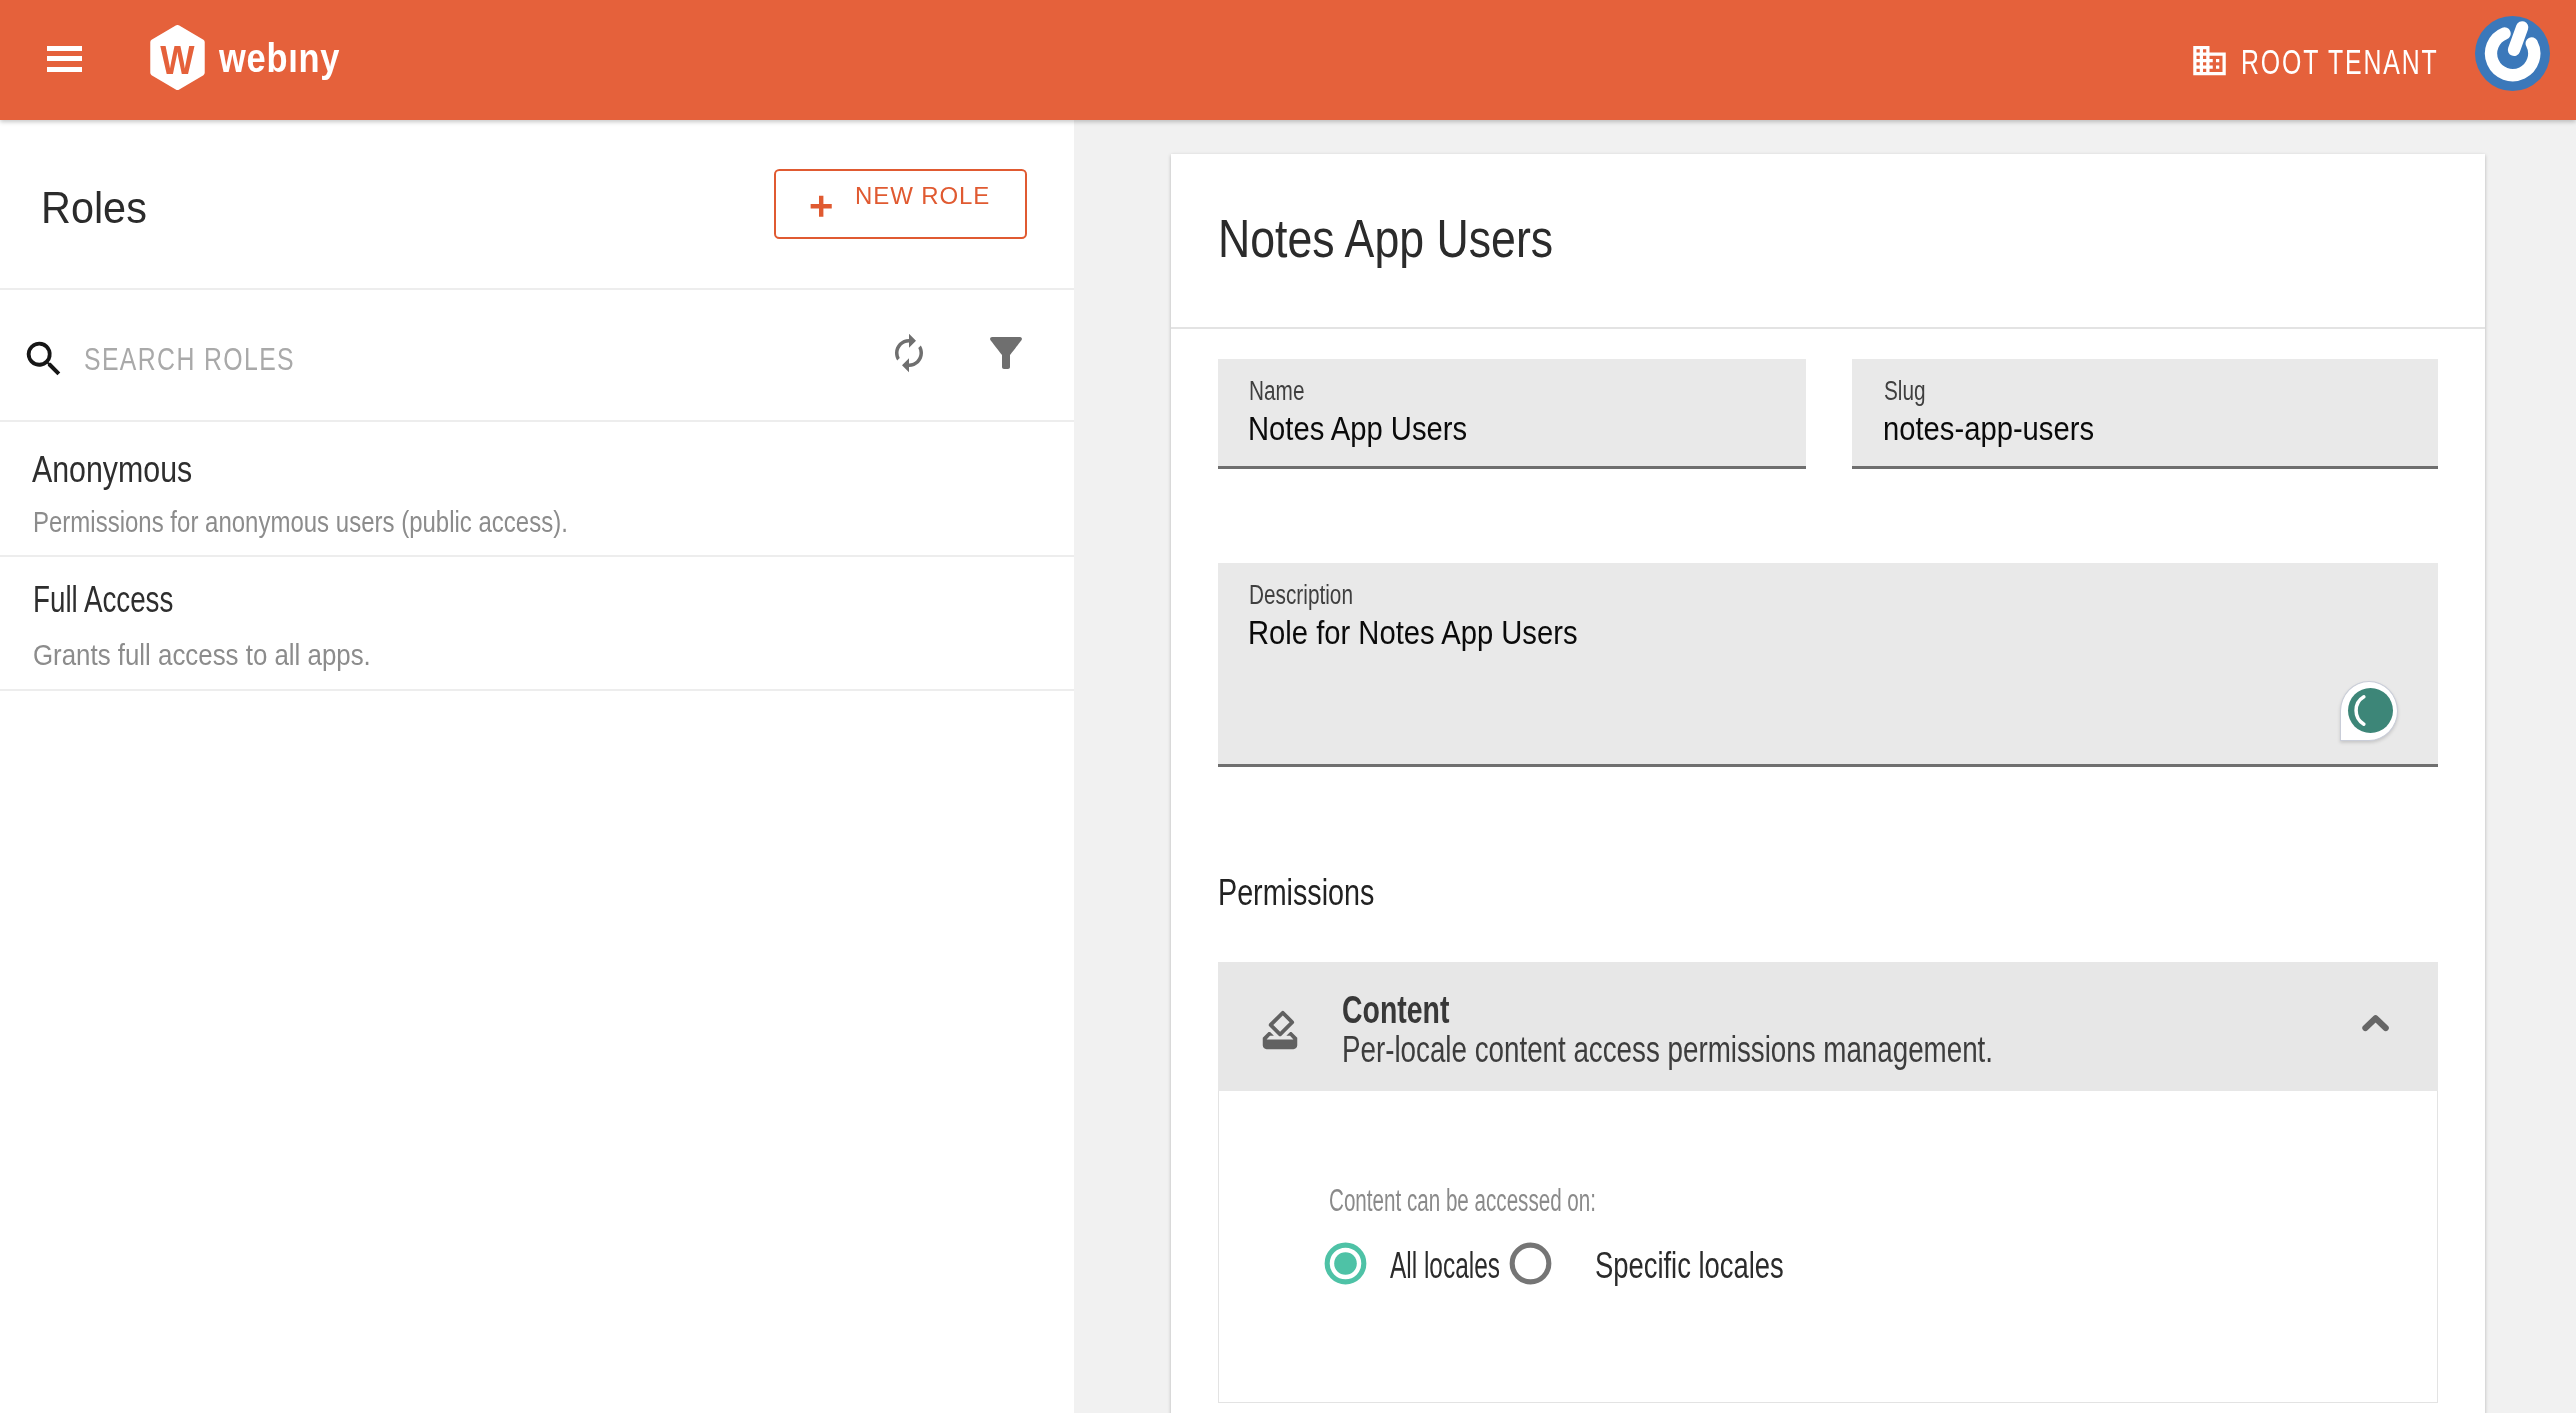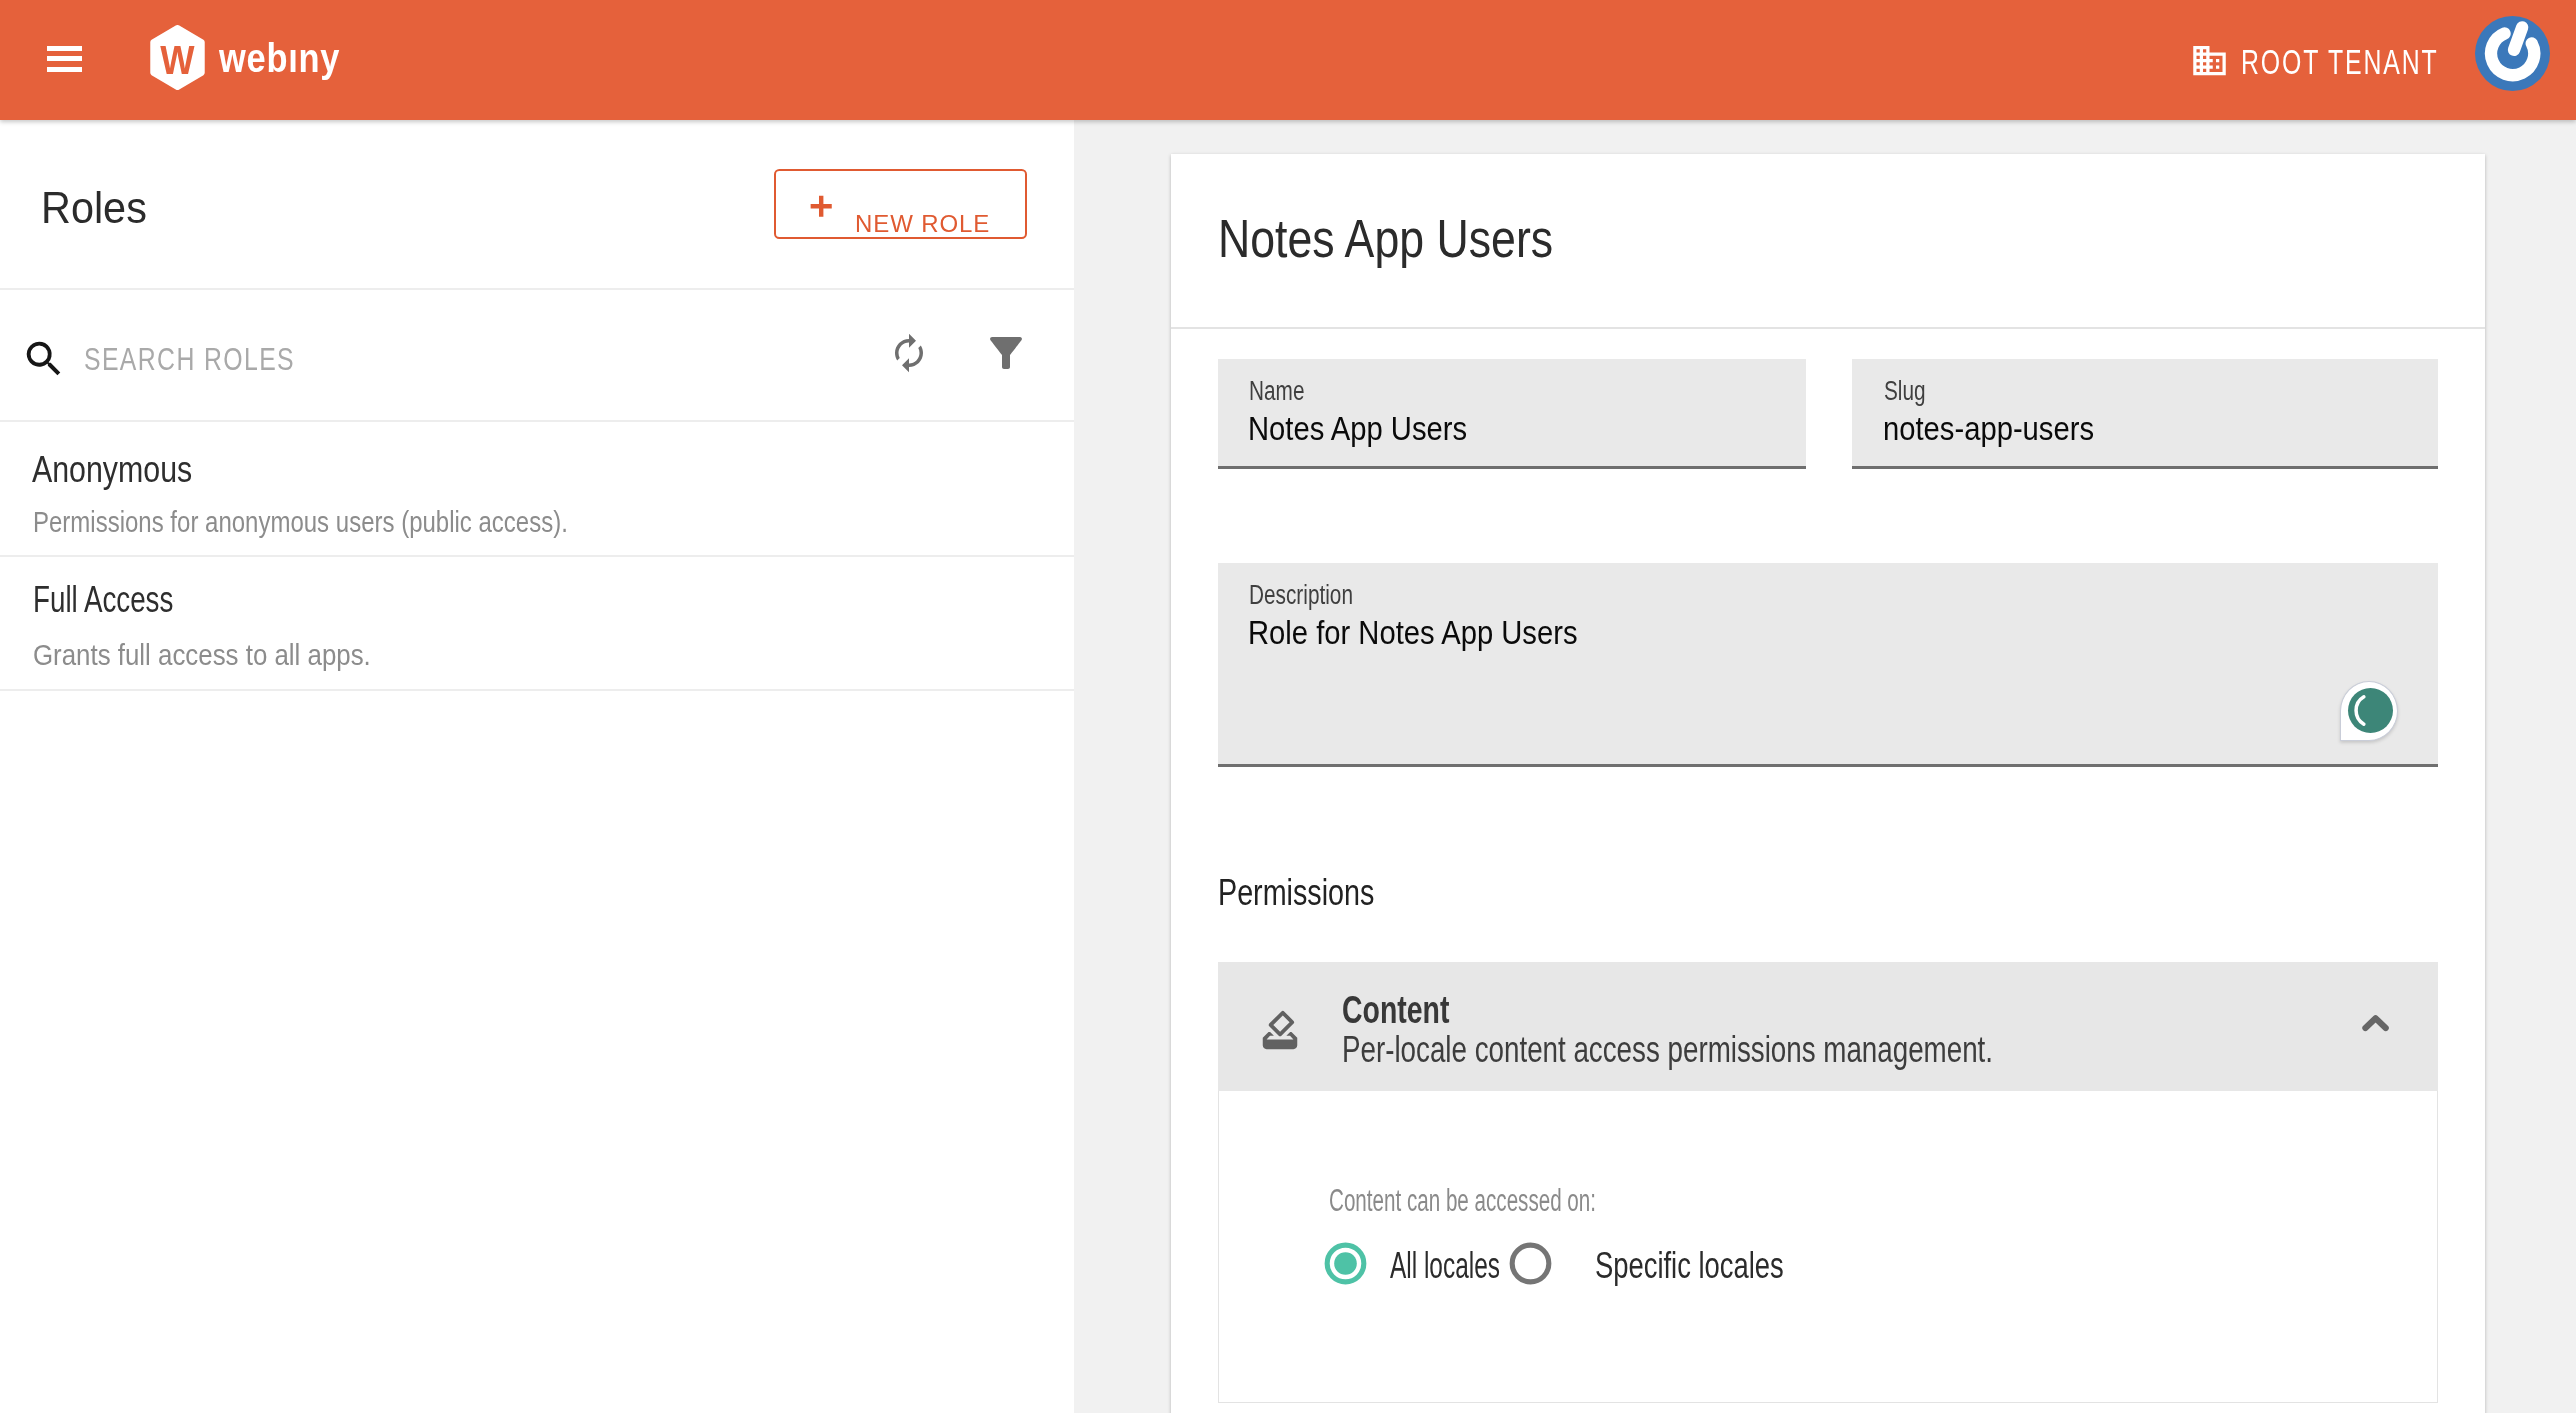--- a/index.html
+++ b/index.html
@@ -10,21 +10,21 @@
 
 #topbar { position:absolute; left:0; top:0; width:2576px; height:120px; background:#e5613b; box-shadow:0 1.8px 4.4px rgba(0,0,0,.22); z-index:50; }
 #burger div { position:absolute; left:47px; width:35px; height:5.3px; background:#fff; }
 #wordmark { left:219px; top:38px; font-size:41px; font-weight:bold; color:#fff; transform:scaleX(.84); letter-spacing:0.9px; }
 #tenanttxt { left:2241px; top:44px; font-size:35px; color:#fff; transform:scaleX(.71); letter-spacing:2.6px; }
 
 
 #leftpane { position:absolute; left:0; top:120px; width:1074px; height:1102px; background:#fff; }
 #roles { left:41px; top:65px; font-size:45px; color:#2b2b2b; transform:scaleX(.92); }
 #newrole { position:absolute; left:774px; top:49px; width:253px; height:70px; border:2.6px solid #e05a31; border-radius:5.3px; }
-#newroletxt { left:855px; top:212px; font-size:24px; letter-spacing:0.9px; color:#e05a31; z-index:6; }
+#newroletxt { left:855px; top:184px; font-size:24px; letter-spacing:0.9px; color:#e05a31; z-index:6; }
 .divider { position:absolute; left:0; width:1074px; height:1.8px; background:#ededed; }
 #searchph { left:84px; top:343px; font-size:32px; color:#a9a9a9; transform:scaleX(.775); letter-spacing:1.8px; z-index:6; }
 .item-t { font-size:37px; color:#2e2e2e; }
 .item-s { font-size:30px; color:#8c8c8c; }
 
 
 #rightbg { position:absolute; left:1074px; top:120px; width:1502px; height:1293px; background:#f1f1f1; }
 #card { position:absolute; left:1171px; top:154px; width:1314px; height:1321px; background:#fff; box-shadow:0 0.9px 3.5px rgba(0,0,0,.25); }
 #cardtitle { left:1218px; top:211px; font-size:54px; color:#2b2b2b; transform:scaleX(.827); }
 #carddiv { position:absolute; left:1171px; top:327px; width:1314px; height:1.8px; background:#e3e3e3; z-index:7; }

